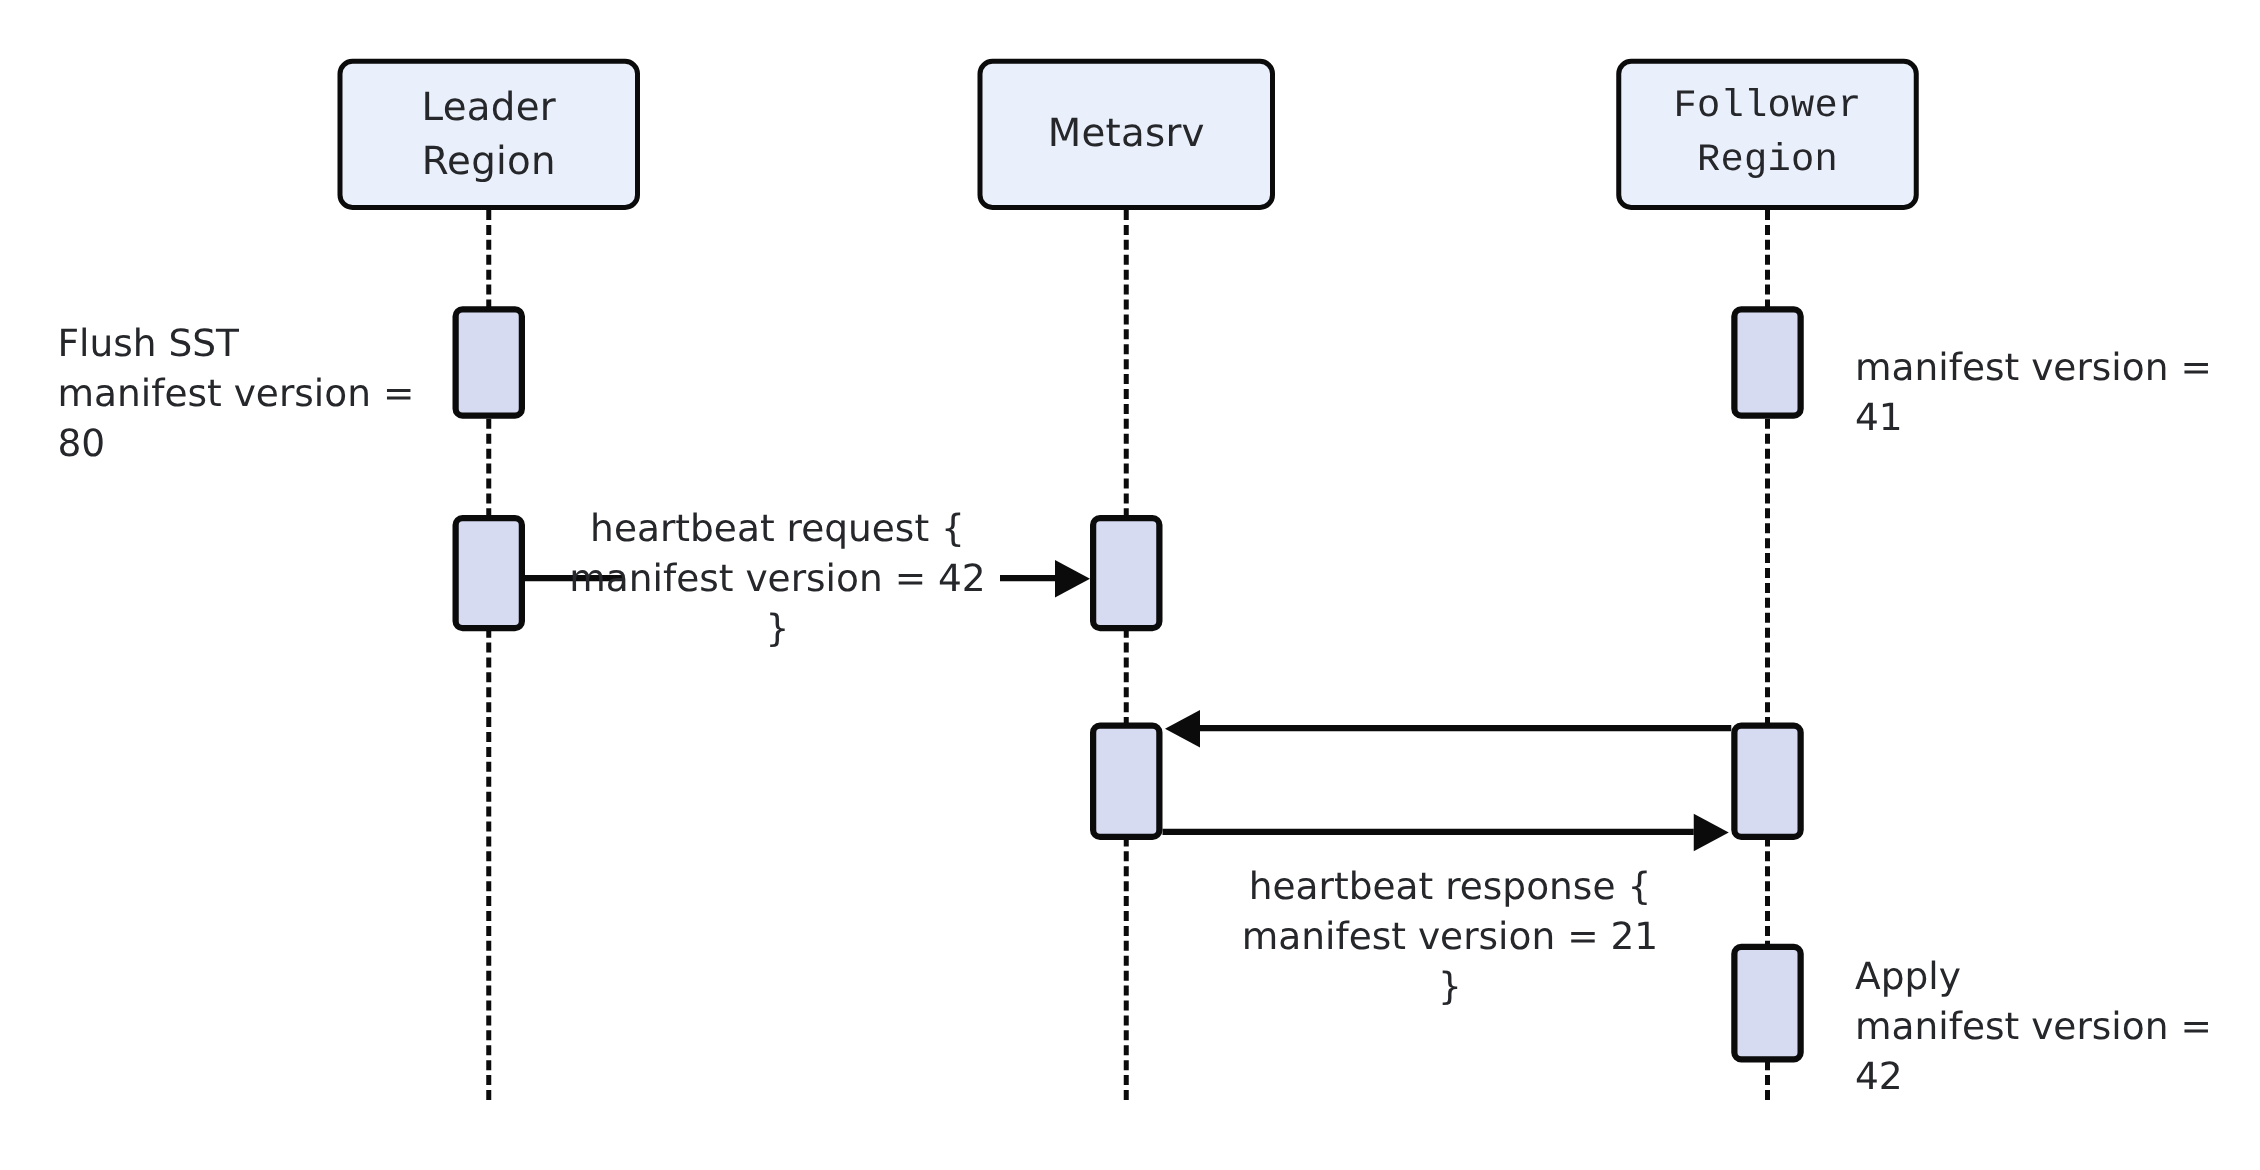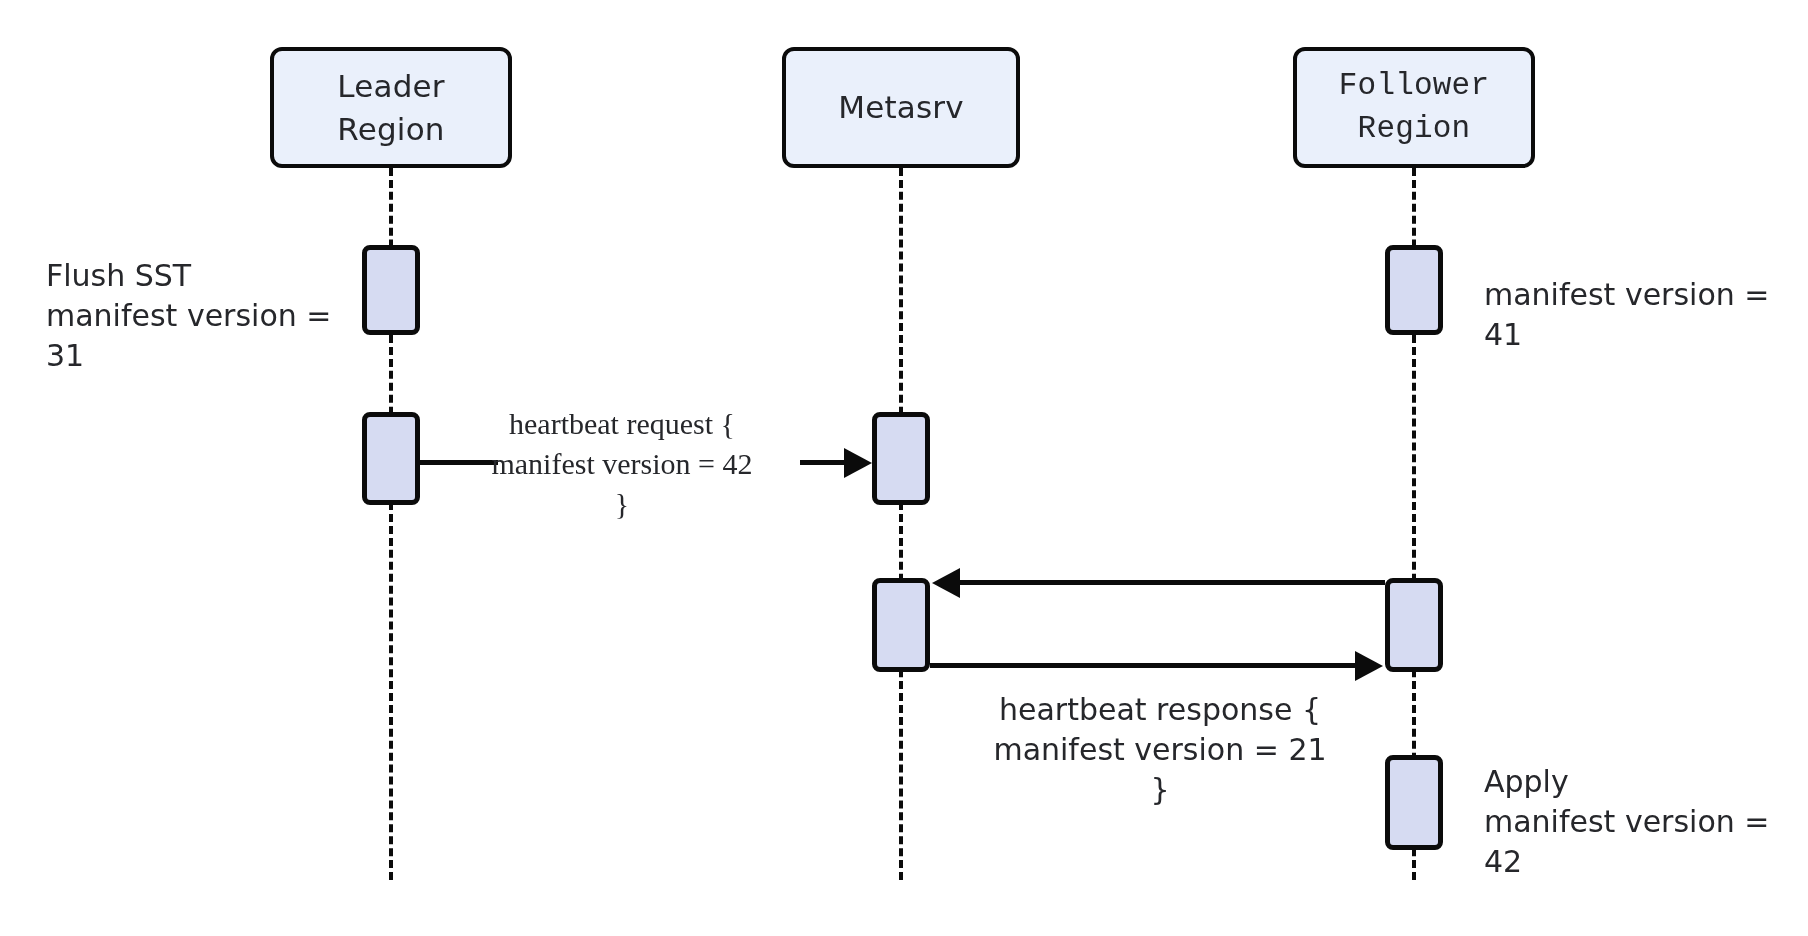--- a/index.html
+++ b/index.html
@@ -112,34 +112,34 @@
   <div class="activation" style="left:872px; top:412px; width:58px; height:93px;"></div>
   <div class="activation" style="left:872px; top:578px; width:58px; height:94px;"></div>
 
   <div class="activation" style="left:1385px; top:245px; width:58px; height:90px;"></div>
   <div class="activation" style="left:1385px; top:578px; width:58px; height:94px;"></div>
   <div class="activation" style="left:1385px; top:755px; width:58px; height:95px;"></div>
 
   <div class="msgline" style="left:420px; top:460px; width:78px;"></div>
   <div class="msgline" style="left:800px; top:460px; width:44px;"></div>
   <div class="arrowhead right" style="left:844px; top:448px;"></div>
-  <div class="note center-align" style="left:432px; top:404px; width:380px;font-family:Liberation Serif, serif;">heartbeat request {
+  <div class="note center-align" style="left:432px; top:404px; width:380px;">heartbeat request {
     manifest version = 42
 }</div>
 
   <div class="msgline" style="left:960px; top:580px; width:425px;"></div>
   <div class="arrowhead left" style="left:932px; top:568px;"></div>
 
   <div class="msgline" style="left:930px; top:663px; width:425px;"></div>
   <div class="arrowhead right" style="left:1355px; top:651px;"></div>
   <div class="note center-align" style="left:935px; top:690px; width:450px;">heartbeat response {
     manifest version = 21
 }</div>
 
   <div class="note left-align" style="left:46px; top:256px; width:320px;">Flush SST
-manifest version = 31</div>
+manifest version = 80</div>
 
   <div class="note left-align" style="left:1484px; top:275px; width:330px;">manifest version = 41</div>
 
   <div class="note left-align" style="left:1484px; top:762px; width:330px;">Apply
 manifest version = 42</div>
 
 </div>
 
 </body></html>

